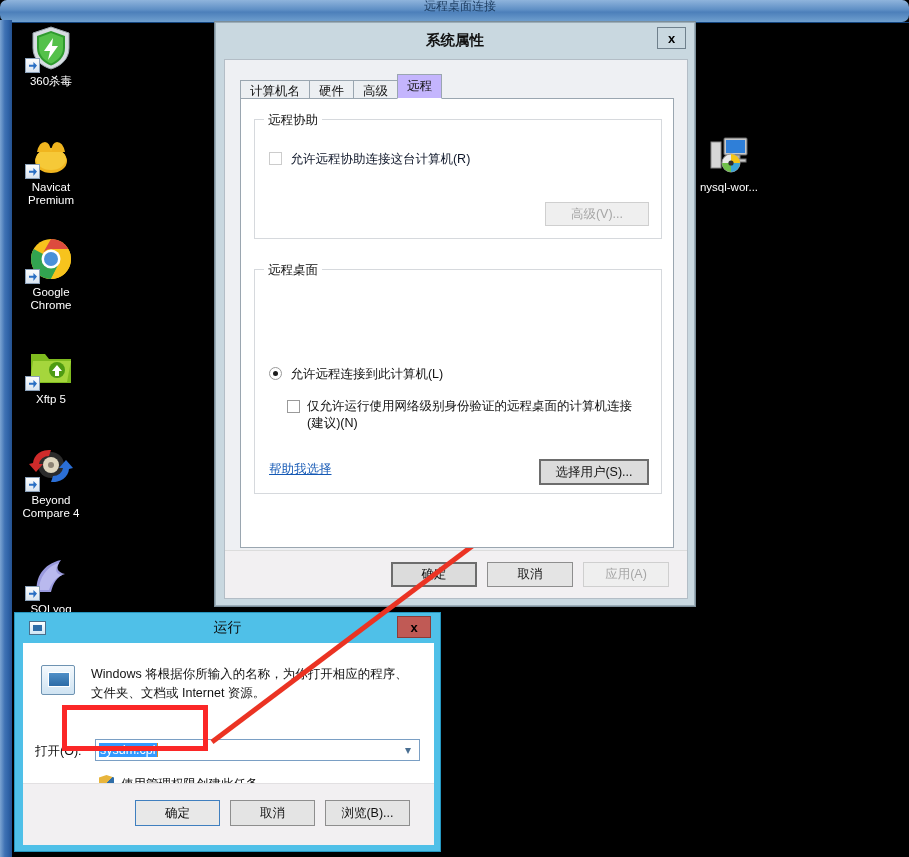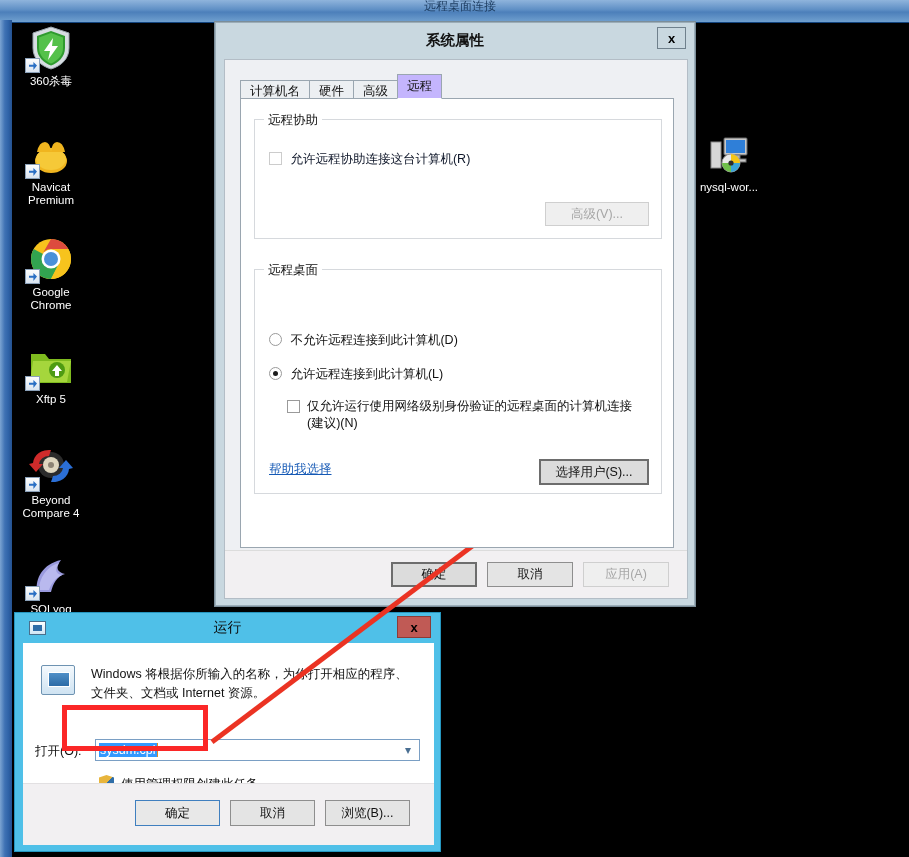--- a/index.html
+++ b/index.html
@@ -13,20 +13,21 @@
     position: relative;
     width: 909px; height: 857px;
     background: #000000;
     overflow: hidden;
   }
 
   
   .host-titlebar {
     position: absolute; left: 0; top: 0; width: 909px; height: 22px;
     background: linear-gradient(to bottom, #8fb4dc 0%, #5d8ec4 45%, #4c7fba 55%, #70a0cf 100%);
+    border-radius: 7px;
   }
   .host-title-text {
     position: absolute; left: 330px; top: 0px; width: 260px; height: 14px;
     text-align: center; font-size: 12px; color: #1b3a5e; overflow: hidden;
     line-height: 12px;
   }
   .host-left-strip {
     position: absolute; left: 0; top: 20px; width: 12px; height: 837px;
     background: linear-gradient(to right, #7ba4d2 0%, #3f72b4 40%, #2f63a8 70%, #24518f 100%);
   }
@@ -321,24 +322,20 @@
             <span class="txt-dim" style="margin-left:4px;">允许远程协助连接这台计算机(R)</span>
           </div>
 
           <div class="winbtn disabled" style="position:absolute; right:12px; bottom:12px; width:104px; height:24px;text-align:center;">高级(V)...</div>
         </div>
 
         <div class="groupbox" style="left:13px; top:170px; width:408px; height:225px;">
           <div class="legend">远程桌面</div>
 
 
-          <div style="position:absolute; left:14px; top:60px;">
-            <span class="rd-box"></span>
-            <span class="txt" style="margin-left:4px;">不允许远程连接到此计算机(D)</span>
-          </div>
 
           <div style="position:absolute; left:14px; top:94px;">
             <span class="rd-box checked"></span>
             <span class="txt" style="margin-left:4px;">允许远程连接到此计算机(L)</span>
           </div>
 
           <div style="position:absolute; left:32px; top:128px; width:360px;">
             <span class="cb-box" style="position:absolute; left:0; top:2px;"></span>
             <span class="txt" style="display:block; margin-left:20px; line-height:17px;">仅允许运行使用网络级别身份验证的远程桌面的计算机连接(建议)(N)</span>
           </div>

